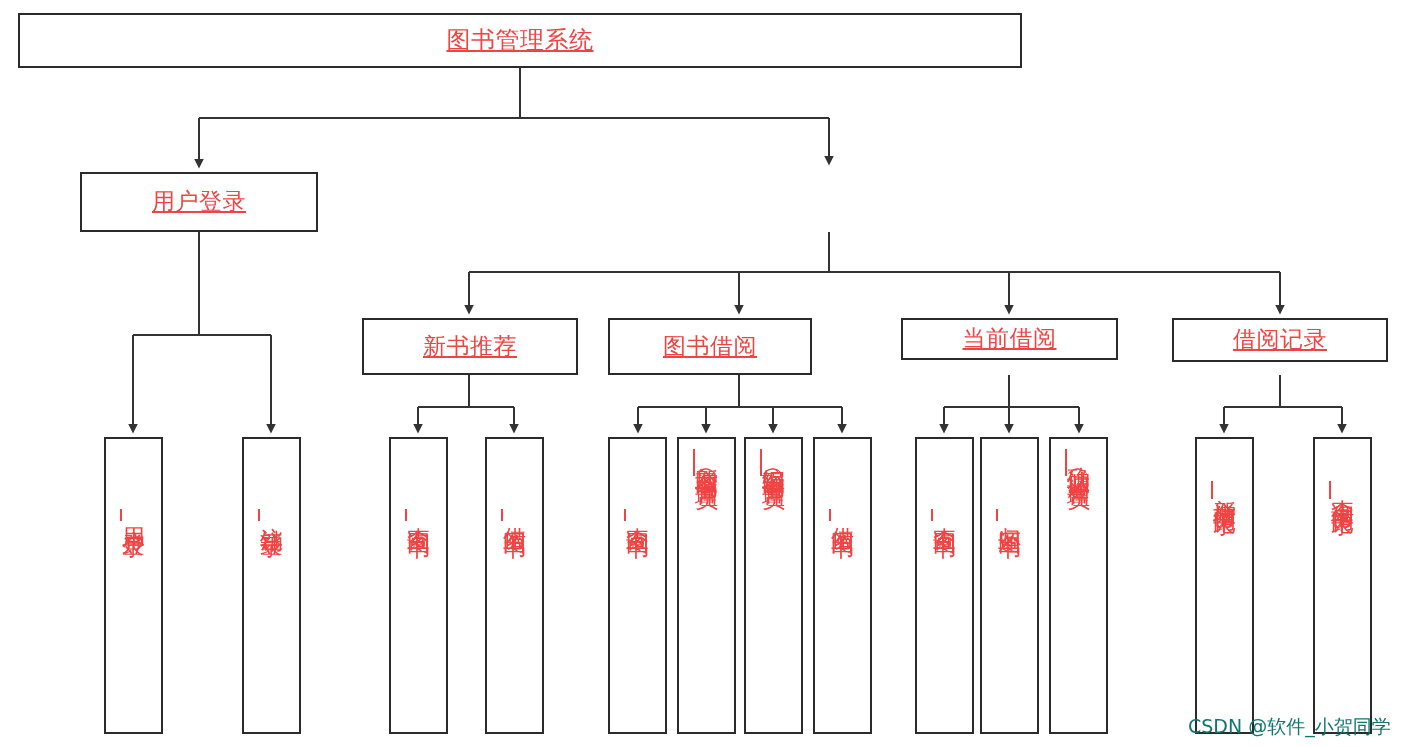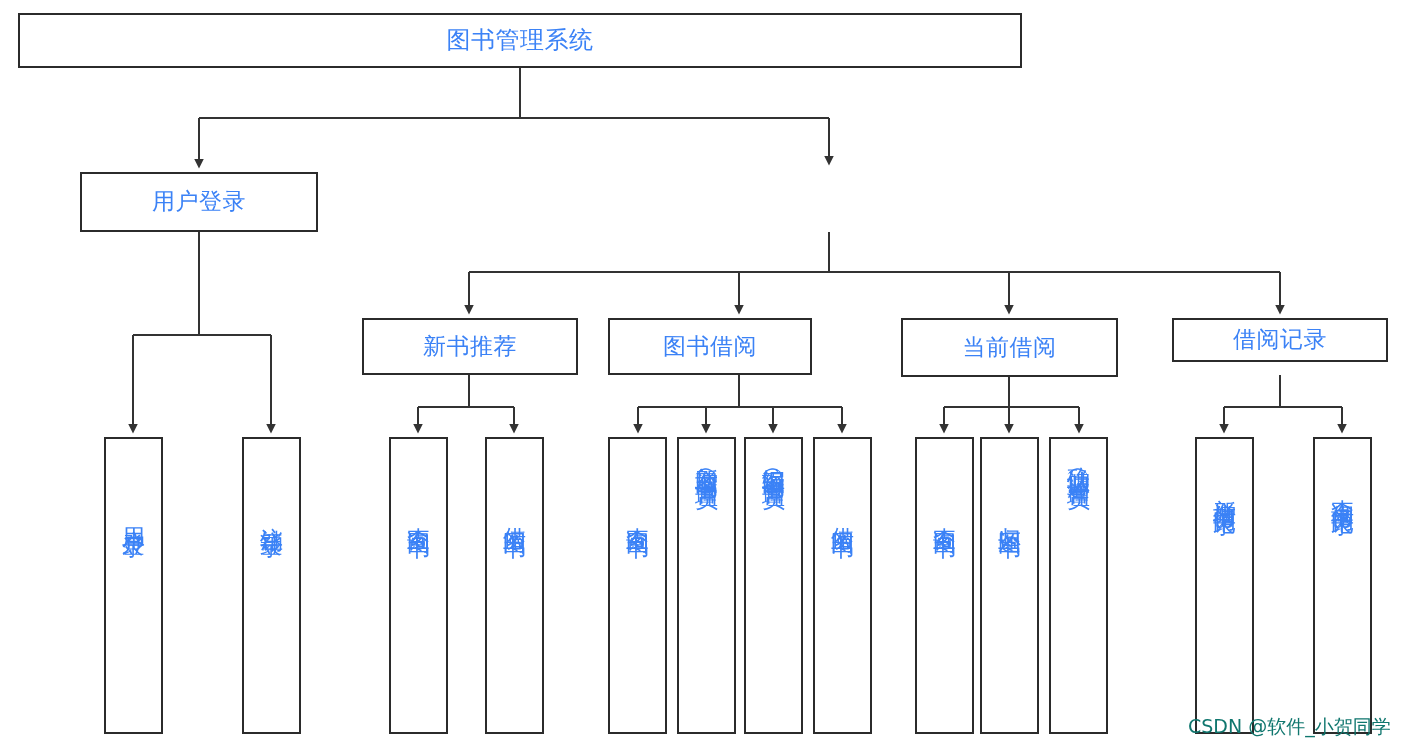--- a/index.html
+++ b/index.html
@@ -26,21 +26,22 @@
     pointer-events: none;
   }
   .node {
     position: absolute;
     box-sizing: border-box;
     border: 2.5px solid #2b2b2b;
     background: #ffffff;
     display: flex;
     align-items: center;
     justify-content: center;
-    color: #3b82f6;
+    color: #ef4444;
+    text-decoration: underline;
   }
   .node .lbl {
     display: block;
     text-align: center;
     line-height: 1.18;
     letter-spacing: 0.5px;
   }
   .node.horizontal .lbl {
     writing-mode: horizontal-tb;
     font-size: 23px;
@@ -130,21 +131,21 @@
   <div class="node horizontal" style="left:80px; top:172px; width:238px; height:60px;">
     <span class="lbl">用户登录</span>
   </div>
 
   <div class="node horizontal" style="left:362px; top:318px; width:216px; height:57px;">
     <span class="lbl">新书推荐</span>
   </div>
   <div class="node horizontal" style="left:608px; top:318px; width:204px; height:57px;">
     <span class="lbl">图书借阅</span>
   </div>
-  <div class="node horizontal" style="left:901px; top:318px; width:217px; height:59px;">
+  <div class="node horizontal" style="left:901px; top:318px; width:217px; height:42px;">
     <span class="lbl">当前借阅</span>
   </div>
   <div class="node horizontal" style="left:1172px; top:318px; width:216px; height:44px;">
     <span class="lbl">借阅记录</span>
   </div>
 
   <div class="node vertical" style="left:104px; top:437px; width:59px; height:297px; padding-top:70px;">
     <span class="lbl">用户登录</span>
   </div>
   <div class="node vertical" style="left:242px; top:437px; width:59px; height:297px; padding-top:70px;">

